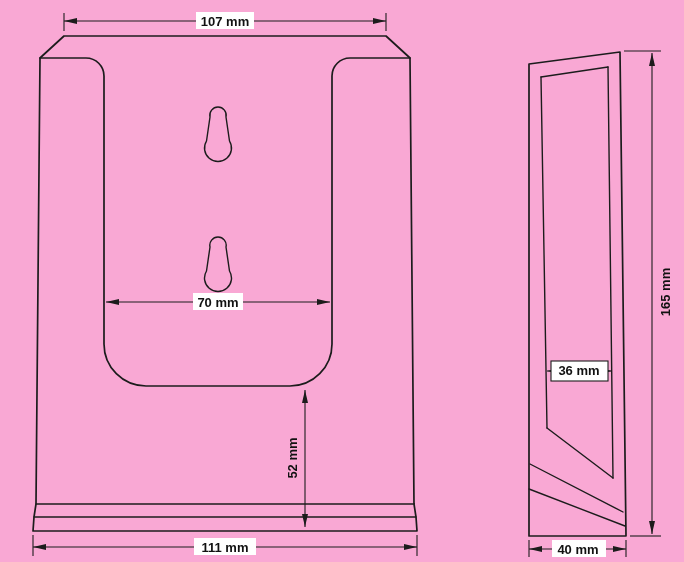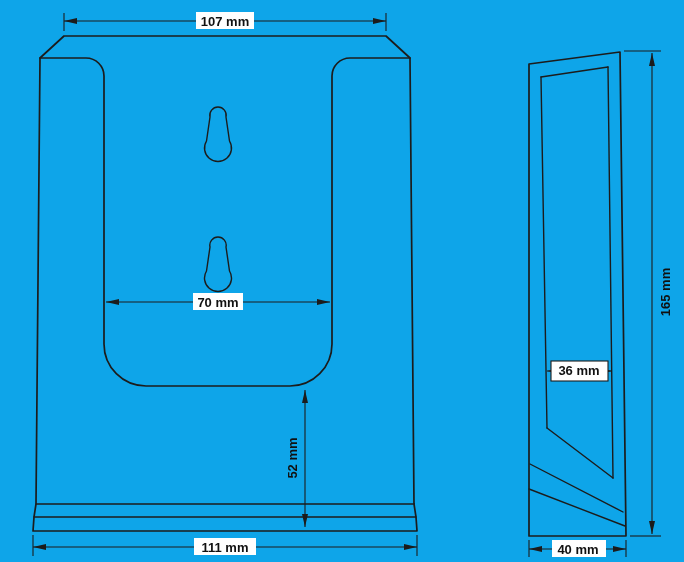--- a/index.html
+++ b/index.html
@@ -5,21 +5,21 @@
   html, body {
     margin: 0;
     padding: 0;
     background: #ffffff;
     font-family: "Liberation Sans", sans-serif;
   }
   .canvas {
     position: relative;
     width: 684px;
     height: 562px;
-    background: #0ea5e9;
+    background: #f9a8d4;
     overflow: hidden;
   }
   svg { display: block; }
   .outline {
     fill: none;
     stroke: #1c1c1c;
     stroke-width: 1.7;
     stroke-linejoin: round;
     stroke-linecap: round;
   }

